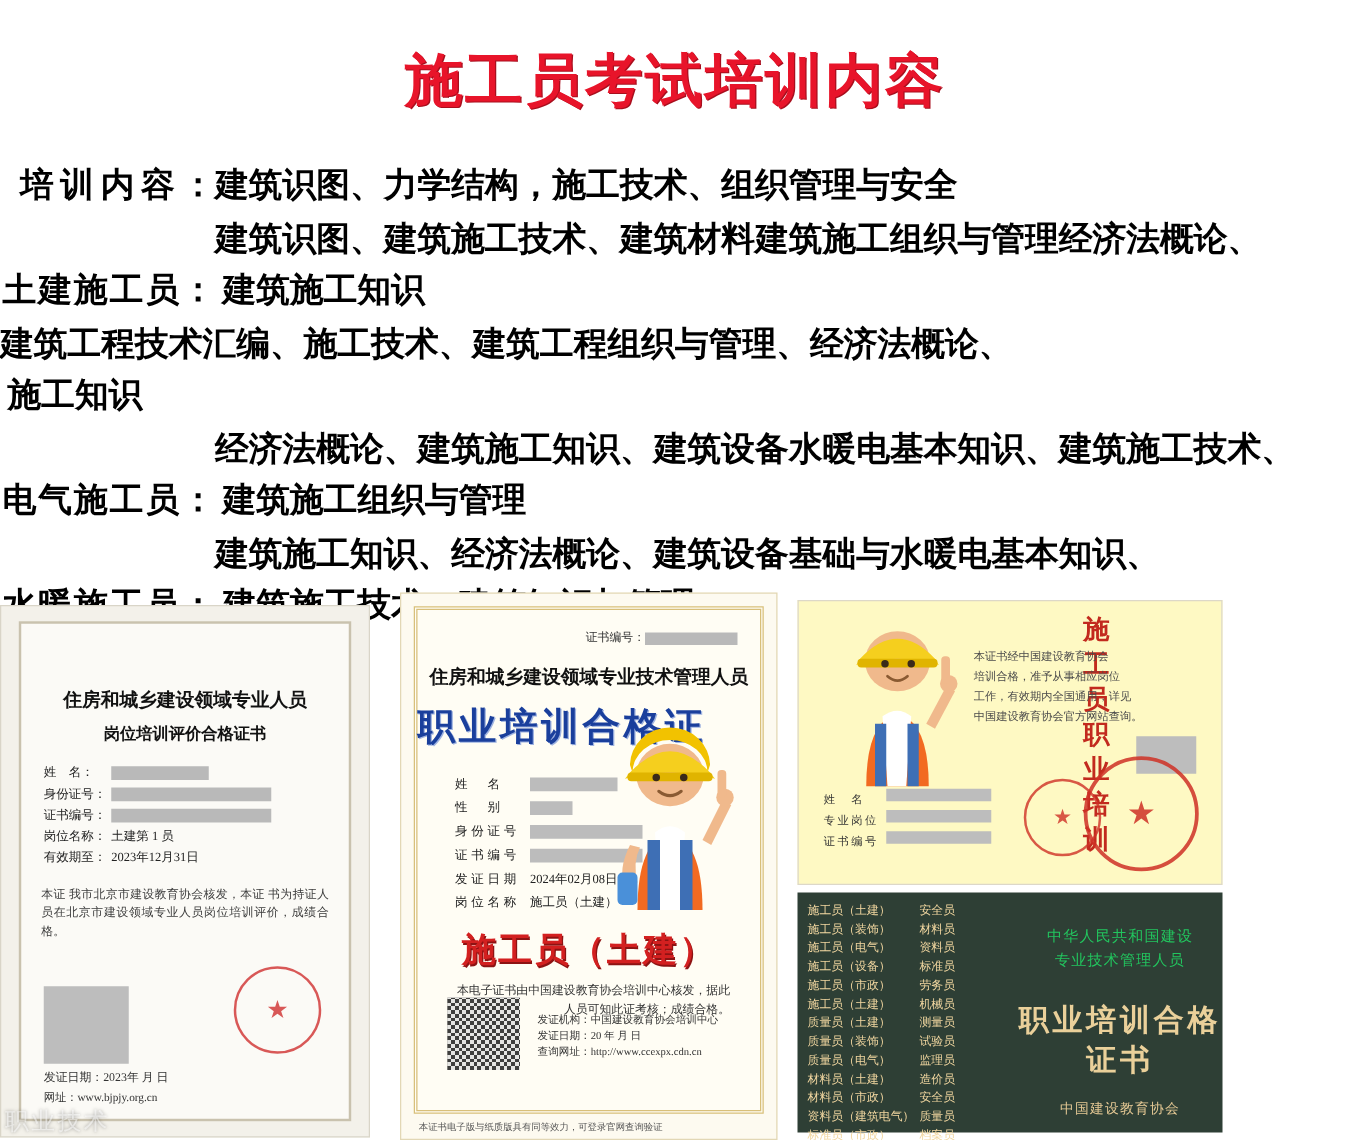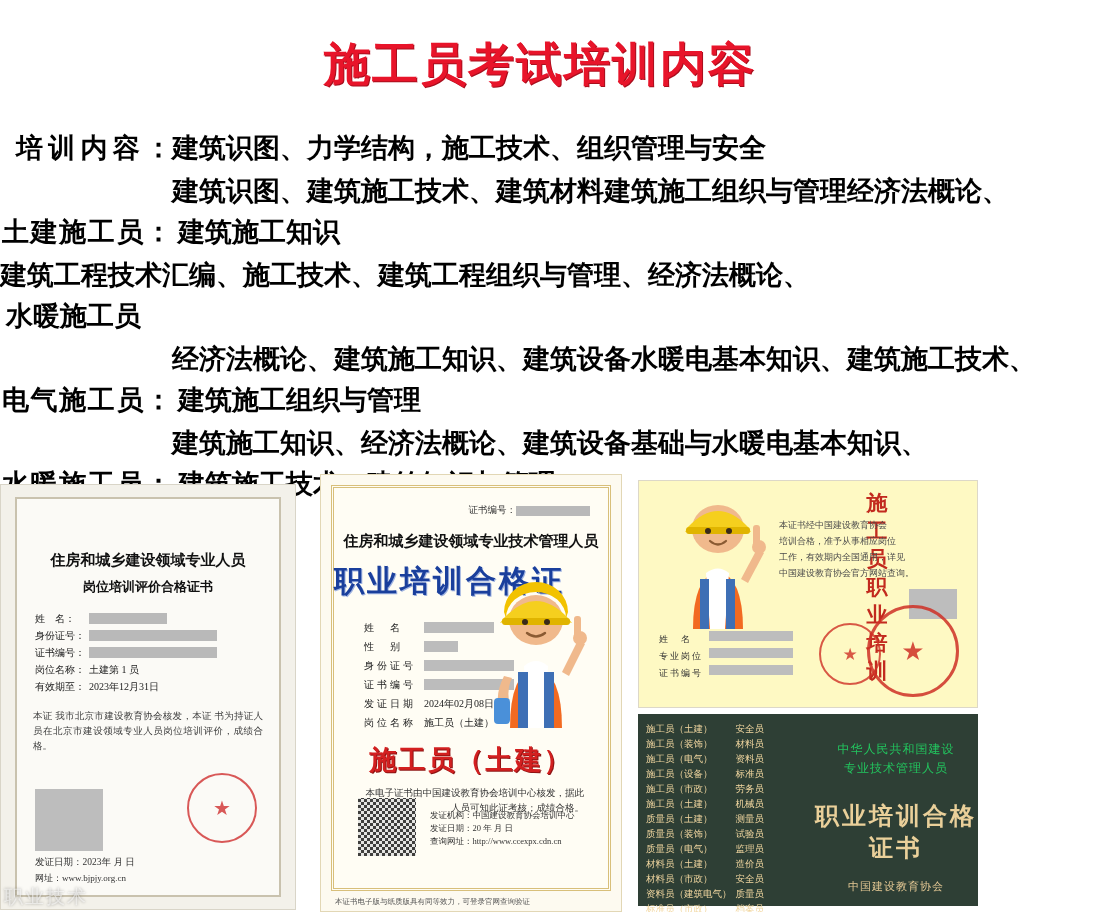--- a/index.html
+++ b/index.html
@@ -497,21 +497,21 @@
     <div class="label">土建施工员：</div>
     <div class="value">
       <span>建筑识图、建筑施工技术、建筑材料建筑施工组织与管理经济法概论、</span>
       <span class="line2">建筑施工知识</span>
     </div>
   </div>
 
   <div class="row">
     <div class="value">
       <span>建筑工程技术汇编、施工技术、建筑工程组织与管理、经济法概论、</span>
-      <span class="line2">水暖施工员</span>
+      <span class="line2">施工知识</span>
     </div>
   </div>
 
   <div class="row">
     <div class="label">电气施工员：</div>
     <div class="value">
       <span>经济法概论、建筑施工知识、建筑设备水暖电基本知识、建筑施工技术、</span>
       <span class="line2">建筑施工组织与管理</span>
     </div>
   </div>

